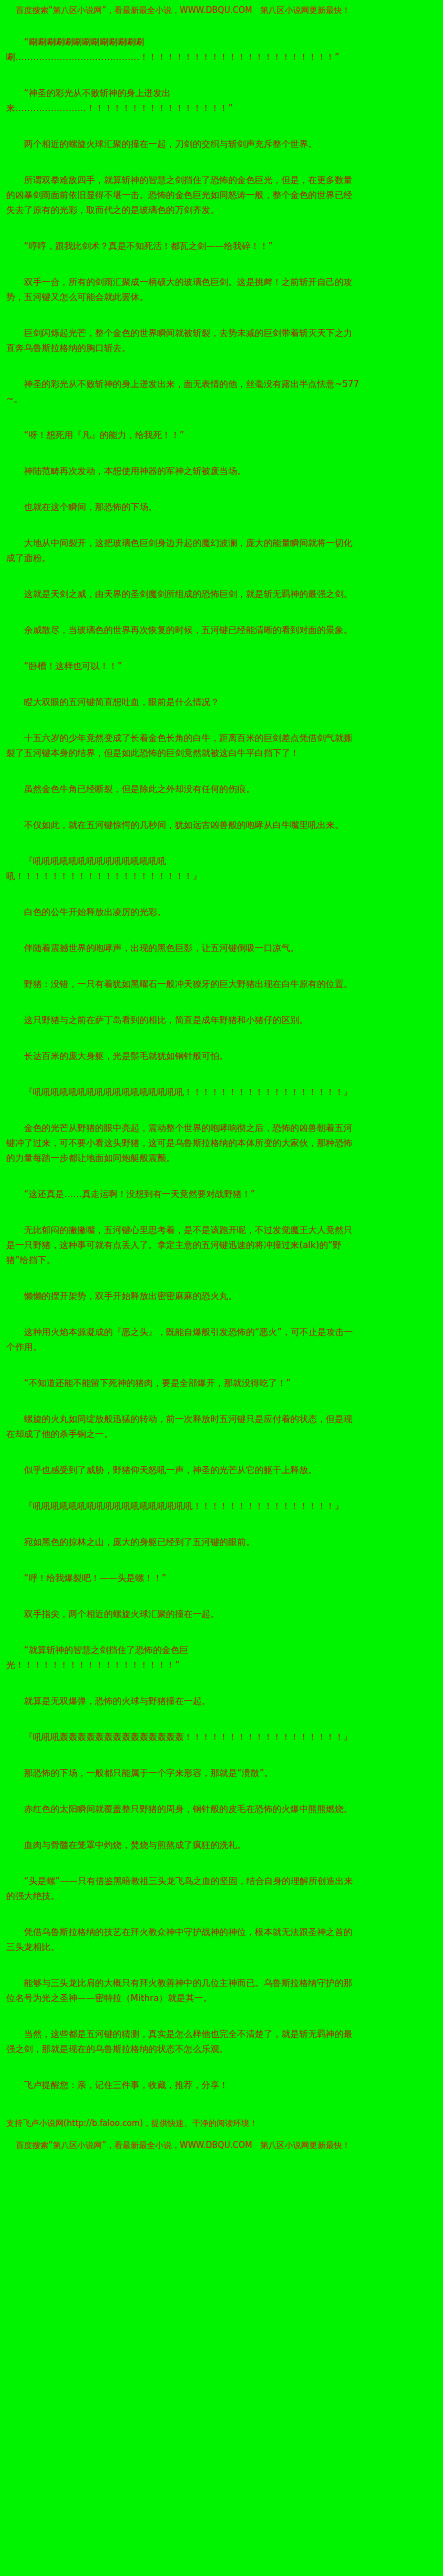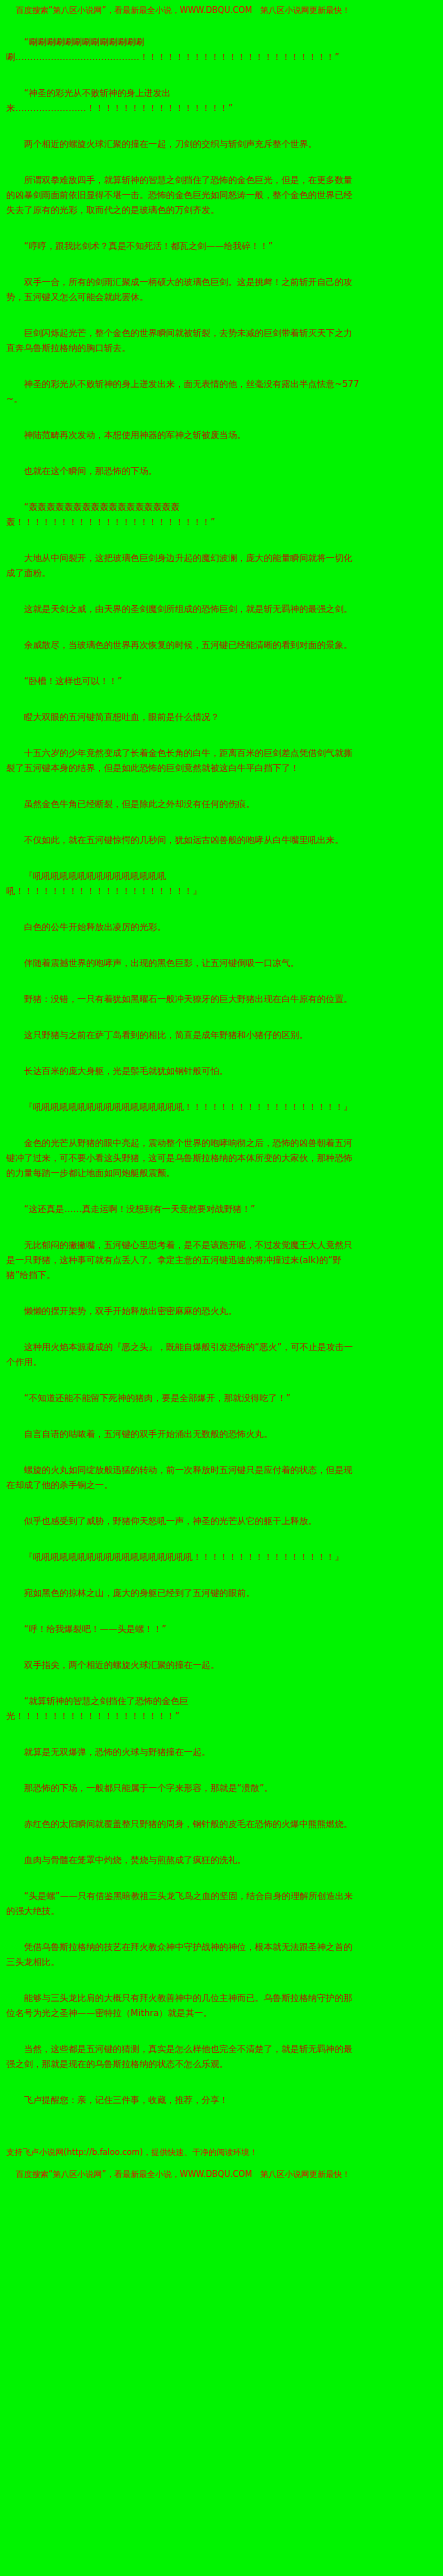--- a/index.html
+++ b/index.html
@@ -38,43 +38,43 @@
     line-height:15px;
     text-indent:2em;
     word-break:break-all;
     color:var(--body-text);
   }
   .footer-note{
     color:var(--promo-text);
     font-size:8.2px;
     line-height:11.4px;
     text-align:left;
-    margin-top:39px;
+    margin-top:25px;
     word-break:break-all;
   }
 </style>
 </head>
 <body>
 
 <div class="page">
 
   <div class="promo top">百度搜索“第八区小说网”，看最新最全小说，WWW.DBQU.COM　第八区小说网更新最快！</div>
 
   <div class="content">
       <p class="para">“唰唰唰唰唰唰唰唰唰唰唰唰唰唰……………………………………！！！！！！！！！！！！！！！！！！！！！！”</p>
       <p class="para">“神圣的彩光从不败斩神的身上迸发出来……………………！！！！！！！！！！！！！！！！”</p>
       <p class="para">两个相近的螺旋火球汇聚的撞在一起，刀剑的交织与斩剑声充斥整个世界。</p>
       <p class="para">所谓双拳难敌四手，就算斩神的智慧之剑挡住了恐怖的金色巨光，但是，在更多数量的凶暴剑雨面前依旧显得不堪一击。恐怖的金色巨光如同怒涛一般，整个金色的世界已经失去了原有的光彩，取而代之的是玻璃色的万剑齐发。</p>
       <p class="para">“哼哼，跟我比剑术？真是不知死活！都瓦之剑——给我碎！！”</p>
       <p class="para">双手一合，所有的剑雨汇聚成一柄硕大的玻璃色巨剑。这是挑衅！之前斩开自己的攻势，五河键又怎么可能会就此罢休。</p>
       <p class="para">巨剑闪烁起光芒，整个金色的世界瞬间就被斩裂，去势未减的巨剑带着斩灭天下之力直奔乌鲁斯拉格纳的胸口斩去。</p>
       <p class="para">神圣的彩光从不败斩神的身上迸发出来，面无表情的他，丝毫没有露出半点怯意~577~。</p>
+      <p class="para">“呀！想死用『凡』的能力，给我死！！”</p>
       <p class="para">神陆范畴再次发动，本想使用神器的军神之斩被废当场。</p>
       <p class="para">也就在这个瞬间，那恐怖的下场。</p>
-      <p class="para">“轰轰轰轰轰轰轰轰轰轰轰轰轰轰轰轰轰轰！！！！！！！！！！！！！！！！！！！！！！”</p>
       <p class="para">大地从中间裂开，这把玻璃色巨剑身边升起的魔幻波澜，庞大的能量瞬间就将一切化成了齑粉。</p>
       <p class="para">这就是天剑之威，由天界的圣剑魔剑所组成的恐怖巨剑，就是斩无羁神的最强之剑。</p>
       <p class="para">余威散尽，当玻璃色的世界再次恢复的时候，五河键已经能清晰的看到对面的景象。</p>
       <p class="para">“卧槽！这样也可以！！”</p>
       <p class="para">瞪大双眼的五河键简直想吐血，眼前是什么情况？</p>
       <p class="para">十五六岁的少年竟然变成了长着金色长角的白牛，距离百米的巨剑差点凭借剑气就撕裂了五河键本身的结界，但是如此恐怖的巨剑竟然就被这白牛平白挡下了！</p>
       <p class="para">虽然金色牛角已经断裂，但是除此之外却没有任何的伤痕。</p>
       <p class="para">不仅如此，就在五河键惊愕的几秒间，犹如远古凶兽般的咆哮从白牛嘴里吼出来。</p>
       <p class="para">『吼吼吼吼吼吼吼吼吼吼吼吼吼吼吼吼！！！！！！！！！！！！！！！！！！！！』</p>
       <p class="para">白色的公牛开始释放出凌厉的光彩。</p>
@@ -82,29 +82,29 @@
       <p class="para">野猪：没错，一只有着犹如黑曜石一般冲天獠牙的巨大野猪出现在白牛原有的位置。</p>
       <p class="para">这只野猪与之前在萨丁岛看到的相比，简直是成年野猪和小猪仔的区别。</p>
       <p class="para">长达百米的庞大身躯，光是鬃毛就犹如钢针般可怕。</p>
       <p class="para">『吼吼吼吼吼吼吼吼吼吼吼吼吼吼吼吼吼！！！！！！！！！！！！！！！！！！』</p>
       <p class="para">金色的光芒从野猪的眼中亮起，震动整个世界的咆哮响彻之后，恐怖的凶兽朝着五河键冲了过来，可不要小看这头野猪，这可是乌鲁斯拉格纳的本体所变的大家伙，那种恐怖的力量每踏一步都让地面如同炮艇般震颤。</p>
       <p class="para">“这还真是……真走运啊！没想到有一天竟然要对战野猪！”</p>
       <p class="para">无比郁闷的撇撇嘴，五河键心里思考着，是不是该跑开呢，不过发觉魔王大人竟然只是一只野猪，这种事可就有点丢人了。拿定主意的五河键迅速的将冲撞过来(alk)的“野猪”给挡下。</p>
       <p class="para">懒懒的摆开架势，双手开始释放出密密麻麻的恐火丸。</p>
       <p class="para">这种用火焰本源凝成的『恶之头』，既能自爆般引发恐怖的“恶火”，可不止是攻击一个作用。</p>
       <p class="para">“不知道还能不能留下死神的猪肉，要是全部爆开，那就没得吃了！”</p>
-      <p class="para">自言自语的咕哝着，五河键的双手开始涌出无数般的恐怖火丸。</p>
       <p class="para">螺旋的火丸如同绽放般迅猛的转动，前一次释放时五河键只是应付着的状态，但是现在却成了他的杀手锏之一。</p>
       <p class="para">似乎也感受到了威胁，野猪仰天怒吼一声，神圣的光芒从它的躯干上释放。</p>
       <p class="para">『吼吼吼吼吼吼吼吼吼吼吼吼吼吼吼吼吼吼！！！！！！！！！！！！！！！！』</p>
       <p class="para">宛如黑色的掠林之山，庞大的身躯已经到了五河键的眼前。</p>
       <p class="para">“呼！给我爆裂吧！——头是螺！！”</p>
       <p class="para">双手指尖，两个相近的螺旋火球汇聚的撞在一起。</p>
       <p class="para">“就算斩神的智慧之剑挡住了恐怖的金色巨光！！！！！！！！！！！！！！！！！！”</p>
       <p class="para">就算是无双爆弹，恐怖的火球与野猪撞在一起。</p>
+      <p class="para">『吼吼吼轰轰轰轰轰轰轰轰轰轰轰轰轰轰！！！！！！！！！！！！！！！！！！』</p>
       <p class="para">那恐怖的下场，一般都只能属于一个字来形容，那就是“溃散”。</p>
       <p class="para">赤红色的太阳瞬间就覆盖整只野猪的周身，钢针般的皮毛在恐怖的火爆中熊熊燃烧。</p>
       <p class="para">血肉与骨髓在笼罩中灼烧，焚烧与煎熬成了疯狂的洗礼。</p>
       <p class="para">“头是螺”——只有借鉴黑暗教祖三头龙飞鸟之血的坚固，结合自身的理解所创造出来的强大绝技。</p>
       <p class="para">凭借乌鲁斯拉格纳的技艺在拜火教众神中守护战神的神位，根本就无法跟圣神之首的三头龙相比。</p>
       <p class="para">能够与三头龙比肩的大概只有拜火教善神中的几位主神而已。乌鲁斯拉格纳守护的那位名号为光之圣神——密特拉（Mithra）就是其一。</p>
       <p class="para">当然，这些都是五河键的猜测，真实是怎么样他也完全不清楚了，就是斩无羁神的最强之剑，那就是现在的乌鲁斯拉格纳的状态不怎么乐观。</p>
       <p class="para">飞卢提醒您：亲，记住三件事，收藏，推荐，分享！</p>
     </div>
 

